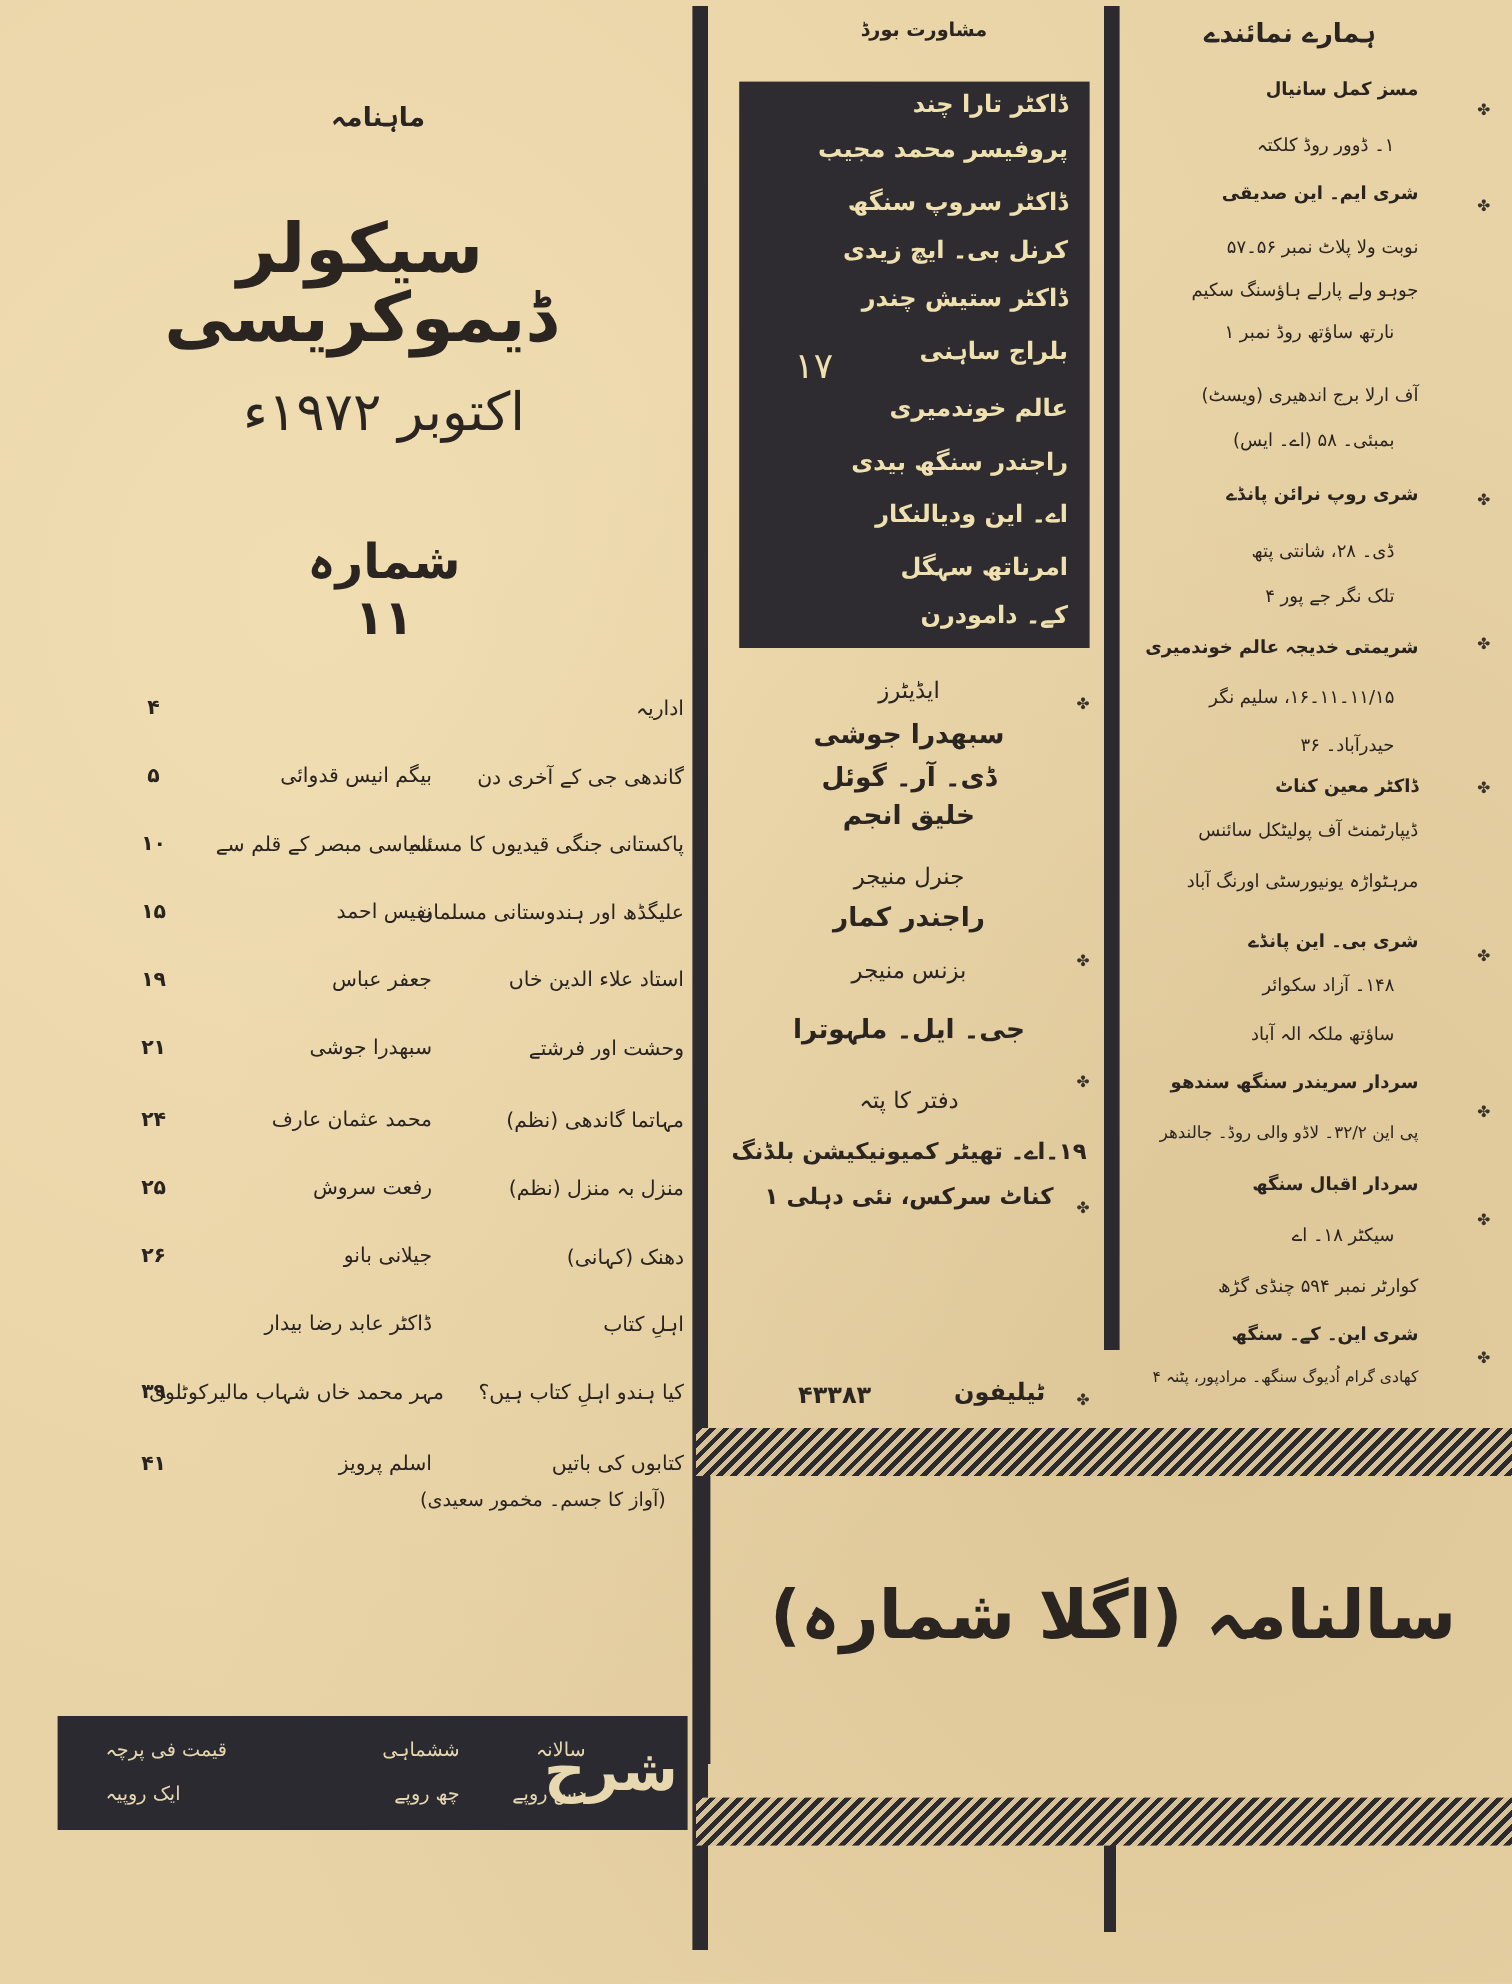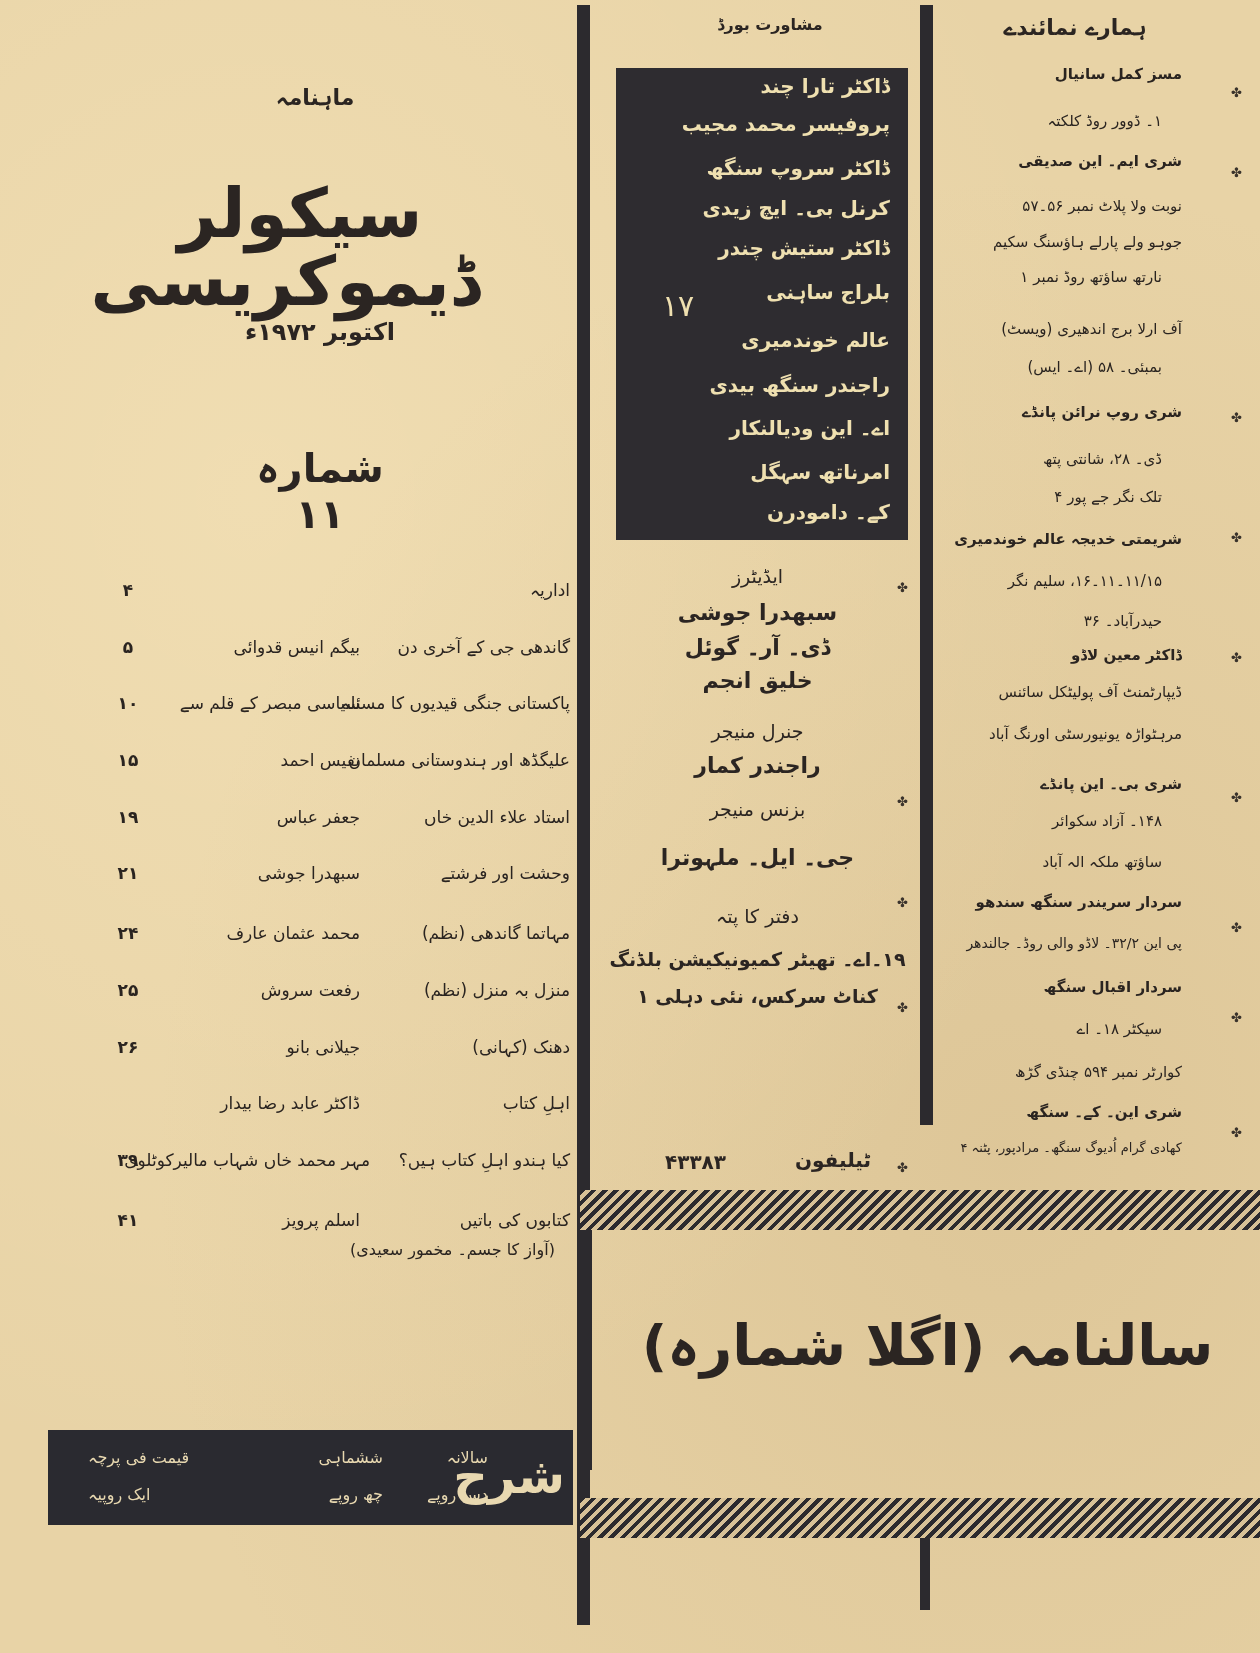--- a/index.html
+++ b/index.html
@@ -11,22 +11,22 @@
       radial-gradient(ellipse at 80% 70%, rgba(190,160,110,0.25), rgba(0,0,0,0) 60%);
     font-family:"DejaVu Sans", sans-serif;
     color:#2a2420;
   }
   .abs { position:absolute; }
   .rtl { direction:rtl; unicode-bidi:plaintext; }
   .ink { color:#2b2522;text-align:right; }
   .vbar { position:absolute; background:#2c2a2e; width:13px; }
   
   .mahnama { left:260px; top:85px; width:110px; text-align:center; font-size:22px; font-weight:bold; }
-  .masthead { left:120px; top:180px; width:360px; text-align:center; font-size:68px; font-weight:bold; letter-spacing:-2px; line-height:1; }
-  .date { left:200px; top:318px; width:240px; text-align:center; font-size:24px; font-weight:bold; }
+  .masthead { left:120px; top:180px; width:360px; text-align:center; font-size:57px; font-weight:bold; letter-spacing:-2px; line-height:1; }
+  .date { left:200px; top:318px; width:240px; text-align:center; font-size:44px; font-weight:normal; }
   .issue { left:230px; top:445px; width:180px; text-align:center; font-size:40px; font-weight:bold; }
   .toc { left:60px; top:580px; width:510px; }
   .toc-row { position:absolute; left:0; width:510px; height:40px; font-size:17px; }
   .toc-title { position:absolute; right:0; top:0; width:220px; text-align:right; white-space:nowrap; }
   .toc-author { position:absolute; left:120px; top:0; width:180px; text-align:right; white-space:nowrap; }
   .toc-page { position:absolute; left:48px; top:0; width:40px; text-align:center; font-weight:bold; }
   .toc-sub { position:absolute; left:290px; top:0; width:210px; text-align:left; white-space:nowrap; font-size:16px; }
   .price-box { left:48px; top:1430px; width:525px; height:95px; background:#2a2a30; color:#e8d8b0; }
   .price-box .lbl { position:absolute; font-size:16px; white-space:nowrap; }
   .price-box .big { position:absolute; right:8px; top:18px; font-size:48px; font-weight:bold; }
@@ -198,21 +198,21 @@
 <div class="rep-line rtl" style="top:233px;">جوہو ولے پارلے ہاؤسنگ سکیم</div>
 <div class="rep-line rtl" style="top:268px; right:98px;">نارتھ ساؤتھ روڈ نمبر ۱</div>
 <div class="rep-line rtl" style="top:320px;">آف ارلا برج   اندھیری (ویسٹ)</div>
 <div class="rep-line rtl" style="top:358px; right:98px;">بمبئی۔ ۵۸ (اے۔ ایس)</div>
 <div class="rep-line rtl name" style="top:403px;">شری روپ نرائن پانڈے</div>
 <div class="rep-line rtl" style="top:450px; right:98px;">ڈی۔ ۲۸، شانتی پتھ</div>
 <div class="rep-line rtl" style="top:488px; right:98px;">تلک نگر     جے پور ۴</div>
 <div class="rep-line rtl name" style="top:530px;">شریمتی خدیجہ عالم خوندمیری</div>
 <div class="rep-line rtl" style="top:572px; right:98px;">۱۱/۱۵۔۱۱۔۱۶، سلیم نگر</div>
 <div class="rep-line rtl" style="top:612px; right:98px;">حیدرآباد۔ ۳۶</div>
-<div class="rep-line rtl name" style="top:646px;">ڈاکٹر معین لاڈو</div>
+<div class="rep-line rtl name" style="top:646px;">ڈاکٹر معین کناٹ</div>
 <div class="rep-line rtl" style="top:683px;">ڈیپارٹمنٹ آف پولیٹکل سائنس</div>
 <div class="rep-line rtl" style="top:725px;">مرہٹواڑہ یونیورسٹی   اورنگ آباد</div>
 <div class="rep-line rtl name" style="top:775px;">شری بی۔ این پانڈے</div>
 <div class="rep-line rtl" style="top:812px; right:98px;">۱۴۸۔ آزاد سکوائر</div>
 <div class="rep-line rtl" style="top:853px; right:98px;">ساؤتھ ملکہ    الہ آباد</div>
 <div class="rep-line rtl name" style="top:893px;">سردار سریندر سنگھ سندھو</div>
 <div class="rep-line rtl" style="top:935px; font-size:14px;">پی این ۳۲/۲۔ لاڈو والی روڈ۔ جالندھر</div>
 <div class="rep-line rtl name" style="top:978px;">سردار اقبال سنگھ</div>
 <div class="rep-line rtl" style="top:1020px; right:98px;">سیکٹر ۱۸۔ اے</div>
 <div class="rep-line rtl" style="top:1063px;">کوارٹر نمبر ۵۹۴    چنڈی گڑھ</div>

